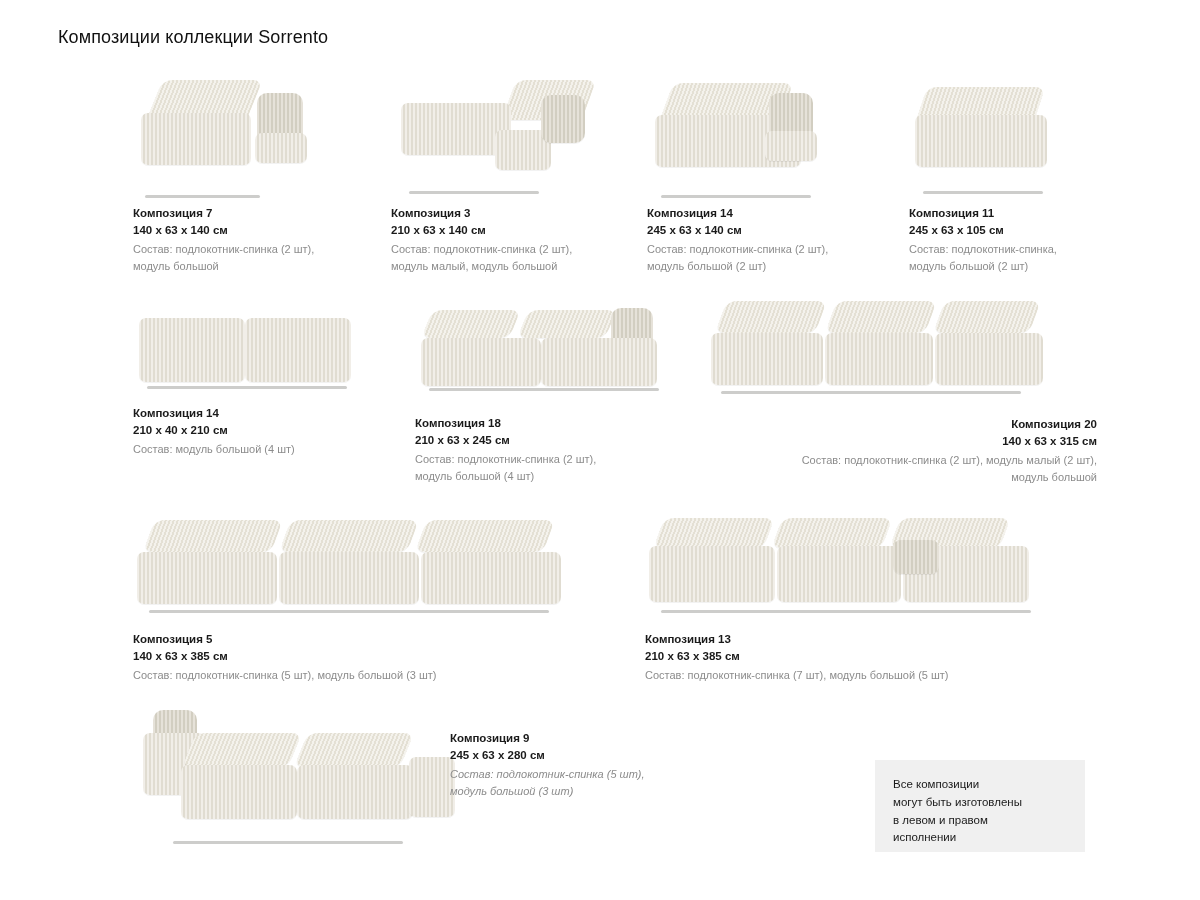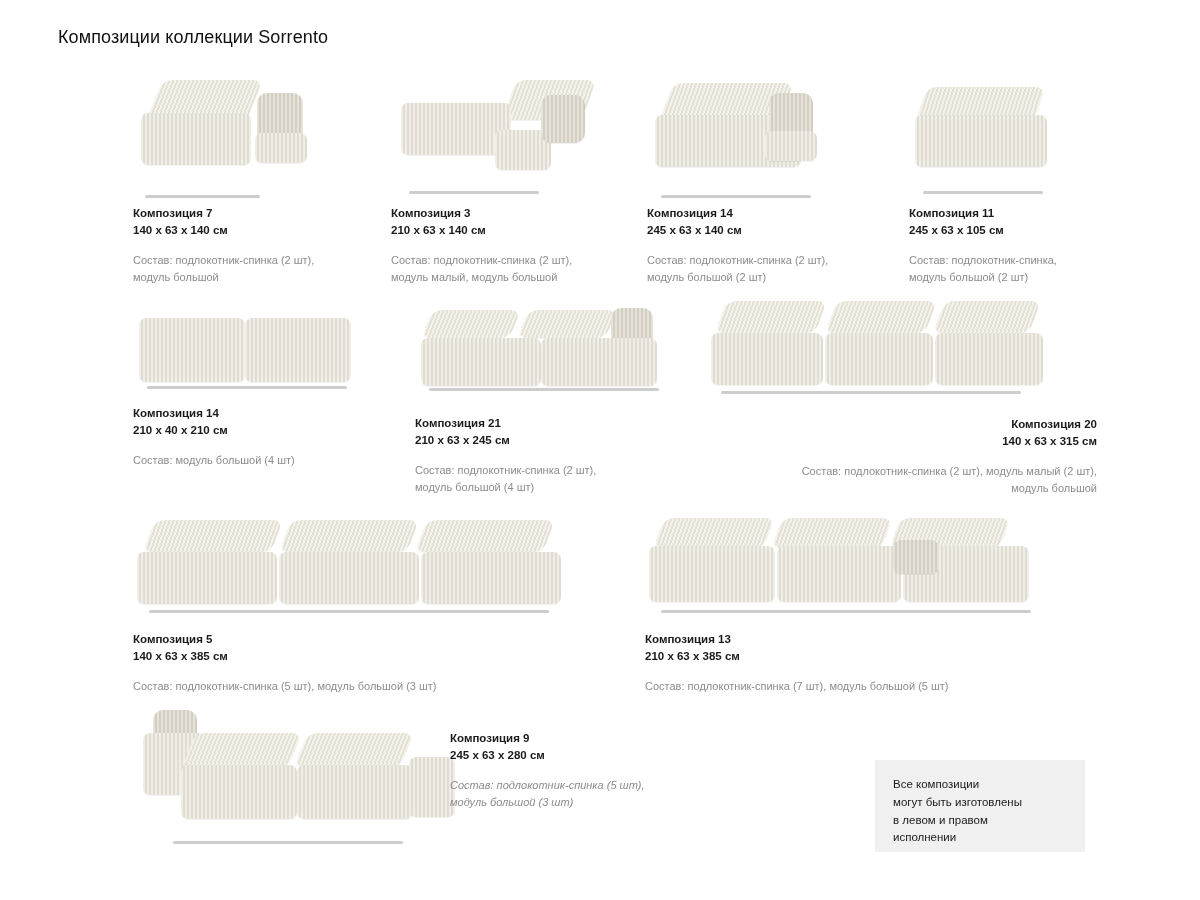--- a/index.html
+++ b/index.html
@@ -43,21 +43,21 @@
     font-weight: 700;
     color: #1a1a1a;
     line-height: 1.45;
     white-space: nowrap;
   }
   .item-comp {
     font-size: 11px;
     font-weight: 400;
     color: #8c8c8c;
     line-height: 1.5;
-    margin-top: 14px;
+    margin-top: 3px;
   }
 
   
   .scene { position: relative; }
   .mod {
     position: absolute;
     background:
       repeating-linear-gradient(90deg,
         #efece5 0px, #efece5 2px,
         #dedace 2px, #dedace 4px);
@@ -188,21 +188,21 @@
   <div class="item" style="left:415px; top:300px; width:270px;">
     <div class="scene" style="height:110px;">
       <div class="shadow" style="left:14px; top:88px; width:230px;"></div>
       <div class="mod top" style="left:12px; top:10px; width:88px; height:28px; transform: skewX(-22deg);"></div>
       <div class="mod top" style="left:108px; top:10px; width:88px; height:28px; transform: skewX(-22deg);"></div>
       <div class="mod dark" style="left:196px; top:8px; width:42px; height:40px; border-radius:10px;"></div>
       <div class="mod seat" style="left:6px; top:38px; width:120px; height:48px;"></div>
       <div class="mod seat" style="left:126px; top:38px; width:116px; height:48px;"></div>
     </div>
     <div class="caption" style="margin-top:5px;">
-      <div class="item-title">Композиция 21</div>
+      <div class="item-title">Композиция 18</div>
       <div class="item-dims">210 x 63 x 245 см</div>
       <div class="item-comp" style="white-space:pre-line;">Состав: подлокотник-спинка (2 шт),
 модуль большой (4 шт)</div>
     </div>
   </div>
 
   <div class="item" style="left:707px; top:295px; width:390px;text-align:right;">
     <div class="scene" style="height:115px;">
       <div class="shadow" style="left:14px; top:96px; width:300px;"></div>
       <div class="mod top" style="left:14px; top:6px; width:100px; height:32px; transform: skewX(-20deg);"></div>

